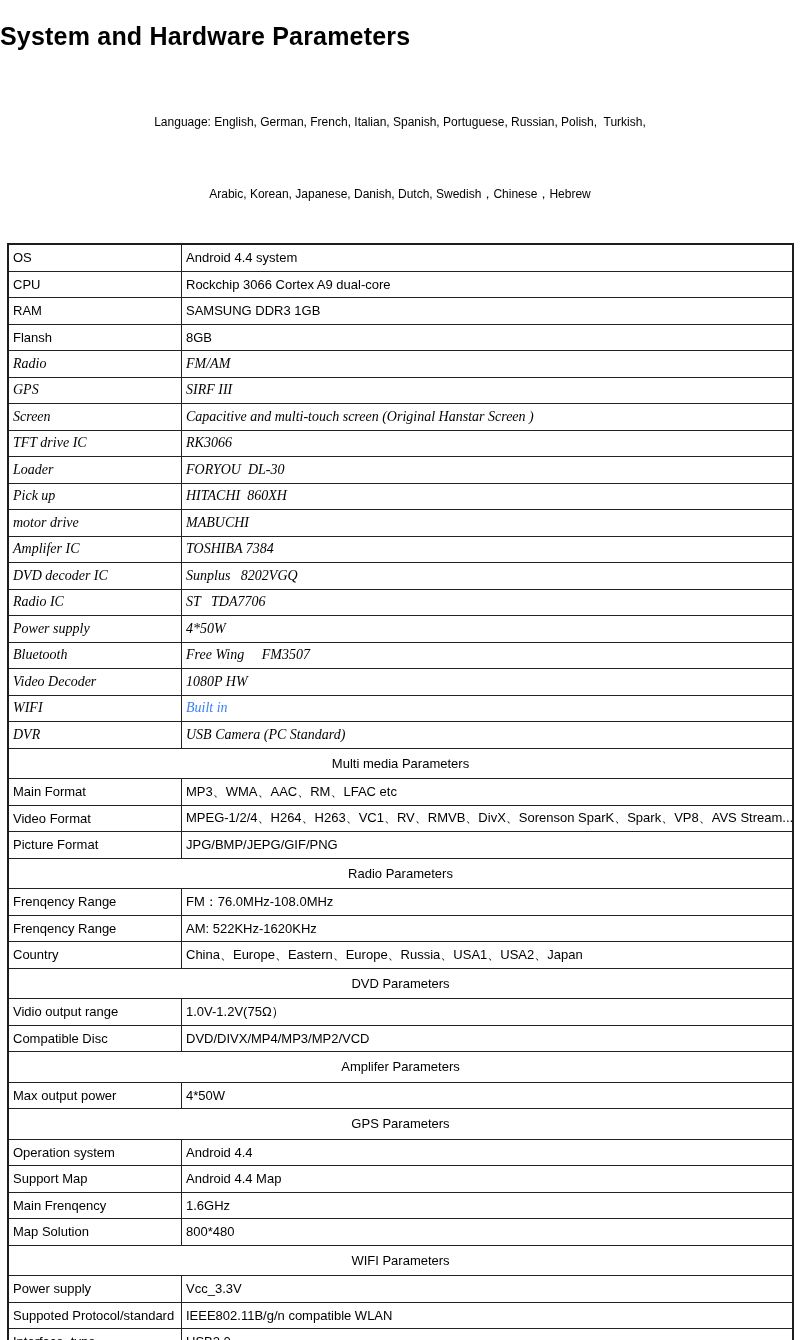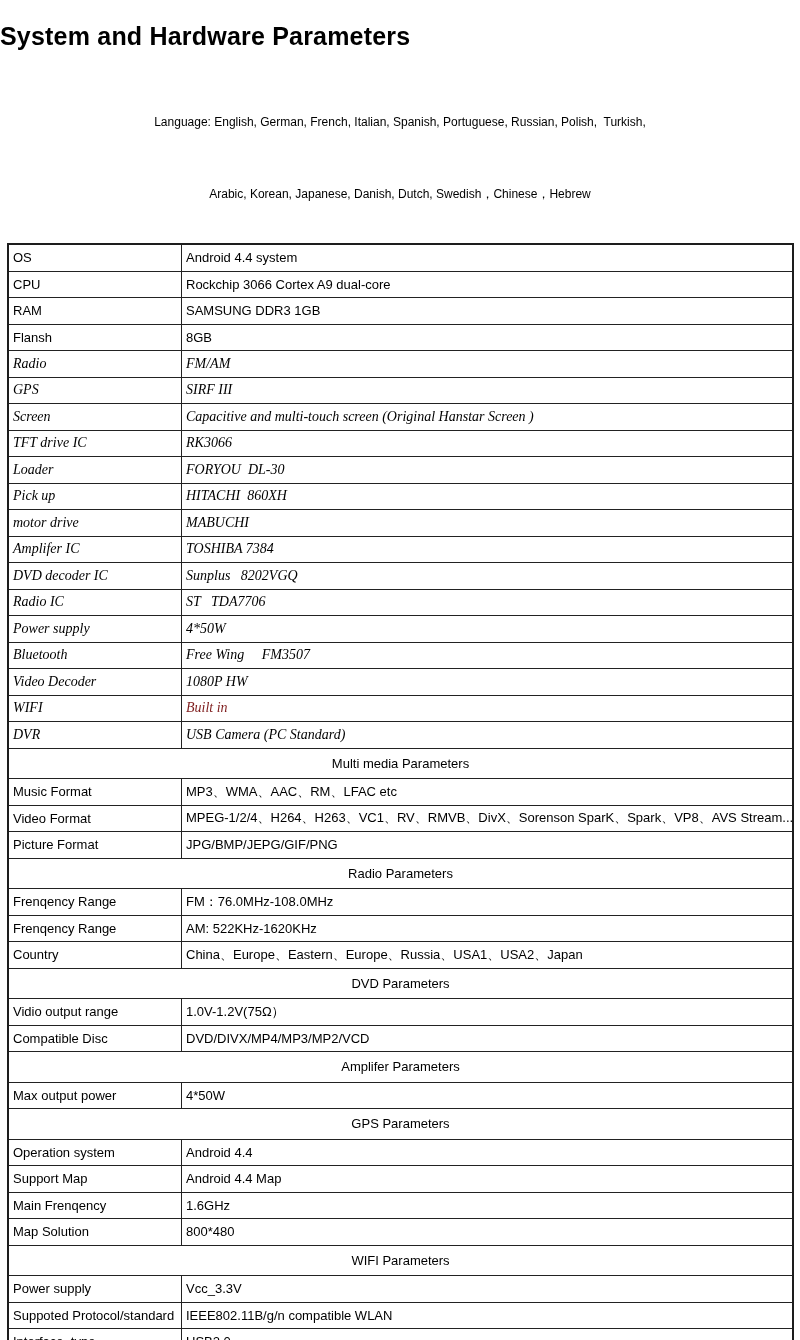--- a/index.html
+++ b/index.html
@@ -126,31 +126,31 @@
       <tr class="font-serif">
         <td class="lbl">Bluetooth</td>
         <td>Free Wing     FM3507</td>
       </tr>
       <tr class="font-serif">
         <td class="lbl">Video Decoder</td>
         <td>1080P HW</td>
       </tr>
       <tr class="font-serif">
         <td class="lbl">WIFI</td>
-        <td style="color: #7f1d1d;">Built in</td>
+        <td style="color: #3b82f6;">Built in</td>
       </tr>
       <tr class="font-serif">
         <td class="lbl">DVR</td>
         <td>USB Camera (PC Standard)</td>
       </tr>
       <tr class="section-row">
         <td colspan="2">Multi media Parameters</td>
       </tr>
       <tr class="font-sans">
-        <td class="lbl">Music Format</td>
+        <td class="lbl">Main Format</td>
         <td>MP3、WMA、AAC、RM、LFAC etc</td>
       </tr>
       <tr class="font-sans">
         <td class="lbl">Video Format</td>
         <td>MPEG-1/2/4、H264、H263、VC1、RV、RMVB、DivX、Sorenson SparK、Spark、VP8、AVS Stream...</td>
       </tr>
       <tr class="font-sans">
         <td class="lbl">Picture Format</td>
         <td>JPG/BMP/JEPG/GIF/PNG</td>
       </tr>

